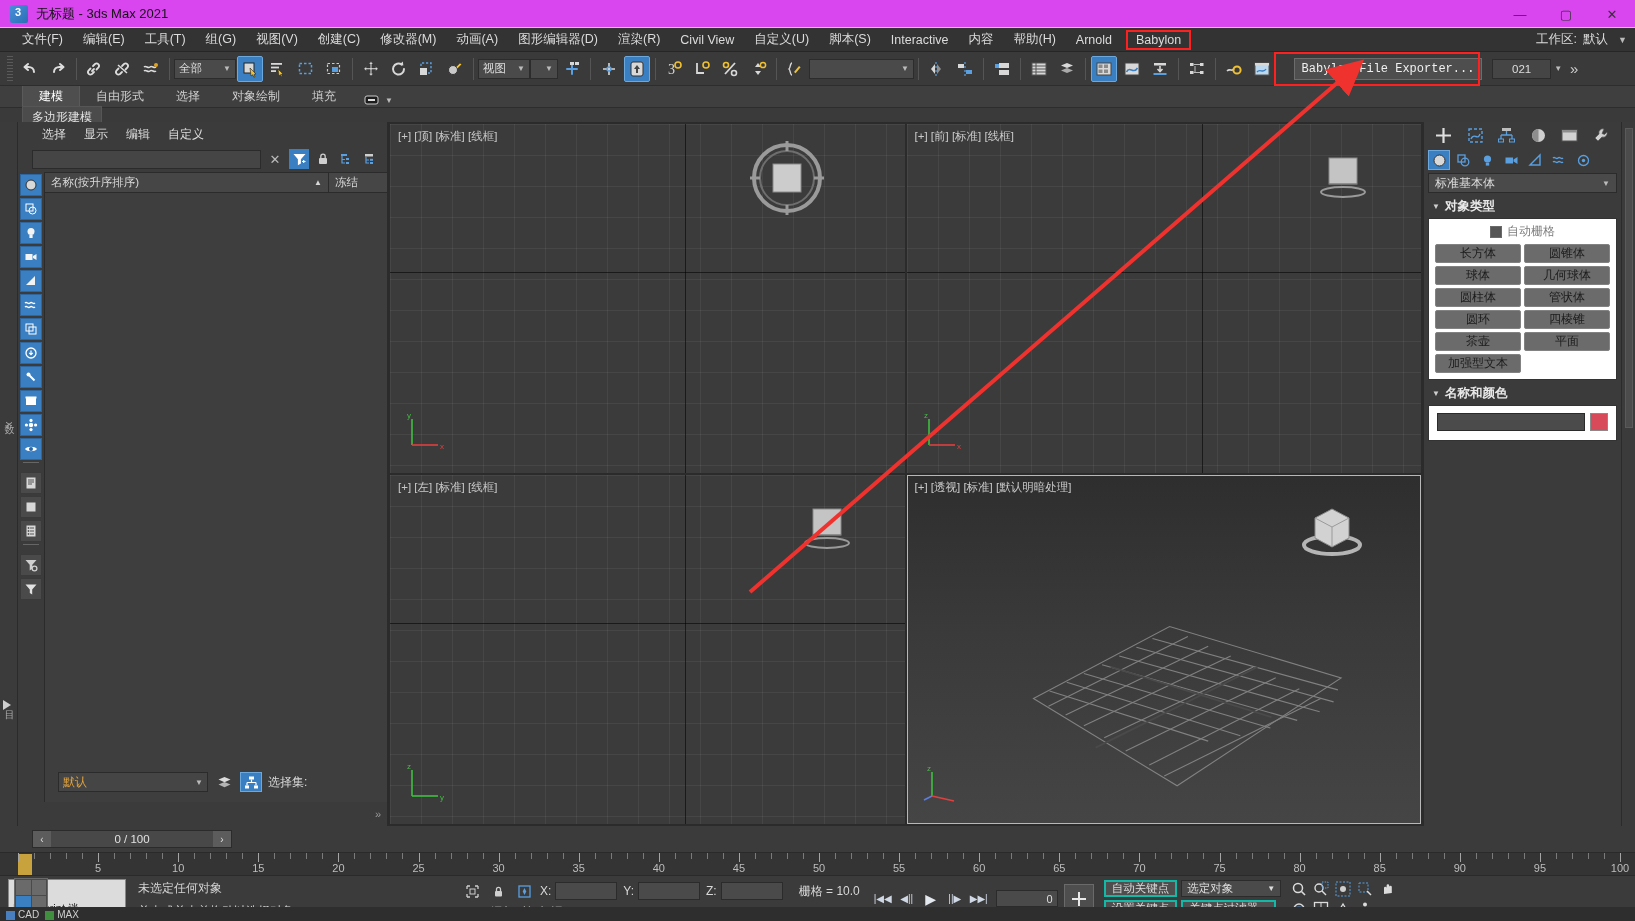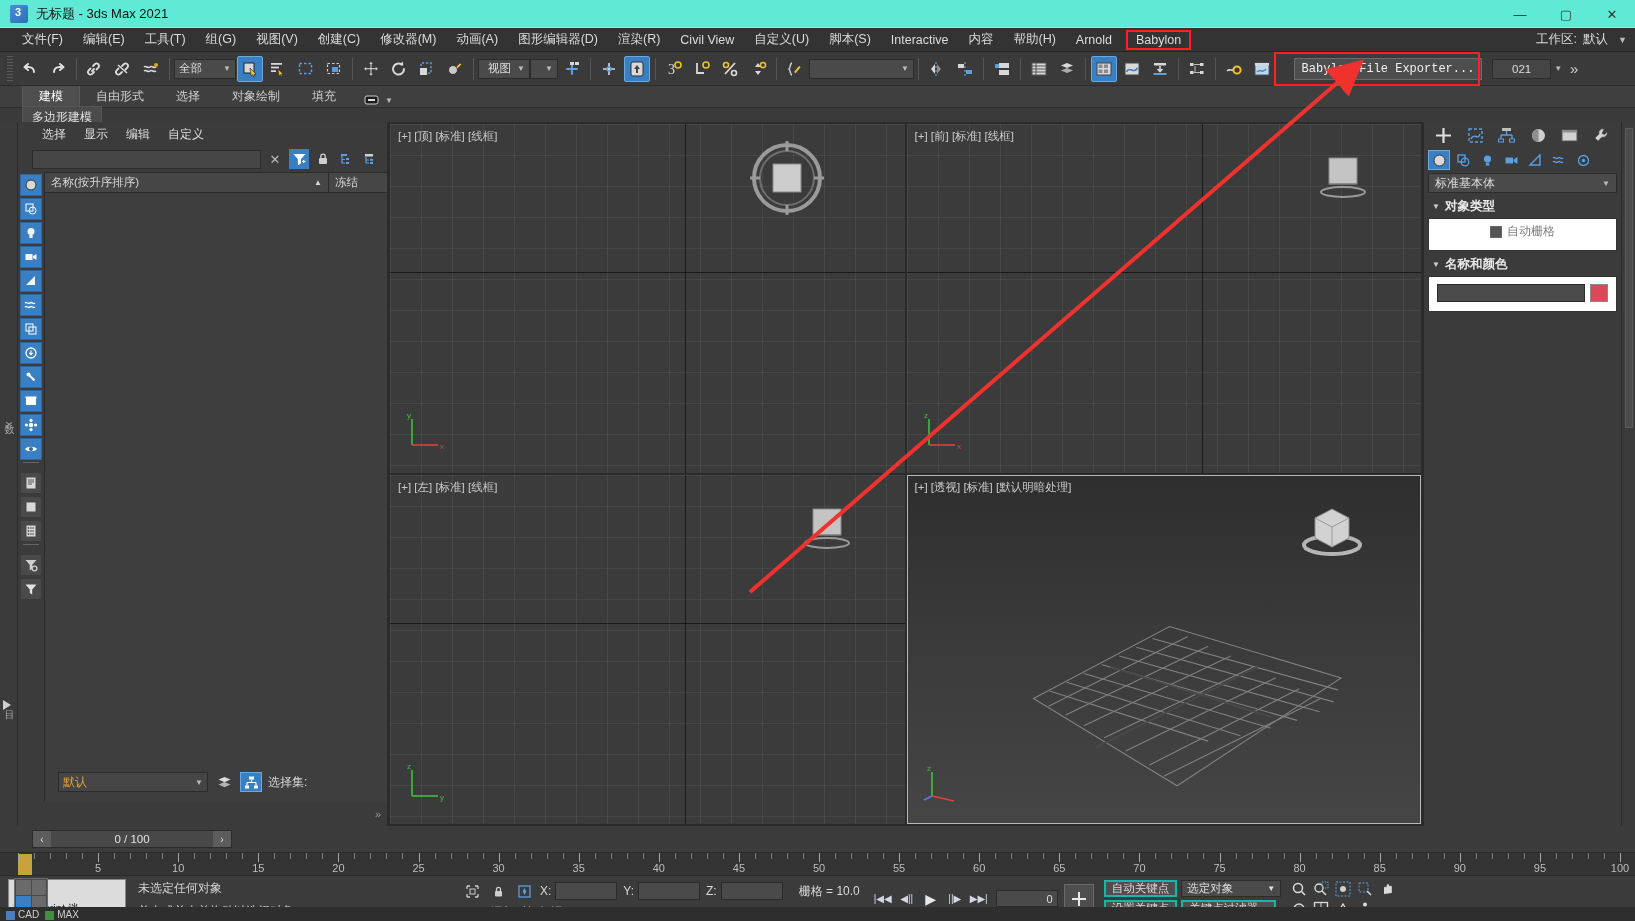--- a/index.html
+++ b/index.html
@@ -6,21 +6,21 @@
   html,body{ background:#2b2b2b; }
   body{
     width:1635px; height:921px; overflow:hidden;
     font-family:"Liberation Sans", sans-serif;
     font-size:12px; color:#d8d8d8;
     position:relative;
     background:#3b3b3b;
   }
   
   #titlebar{
-    height:28px; background:#5eead4; display:flex; align-items:center;
+    height:28px; background:#d946ef; display:flex; align-items:center;
     border-bottom:1px solid #d0d0d0;
   }
   #titlebar .tb-icon{
     width:18px;height:18px;margin:0 8px 0 10px;
     background:linear-gradient(135deg,#4a90d9,#2a6fb5);
     border-radius:2px; position:relative; flex:none;
   }
   #titlebar .tb-icon:after{content:"3";position:absolute;left:5px;top:1px;color:#fff;font-size:11px;font-weight:bold;}
   #titlebar .tb-title{ color:#111; font-size:13px; }
   #titlebar .tb-btns{ margin-left:auto; display:flex; height:100%; }
@@ -357,21 +357,21 @@
       </svg>
   </div>
   <div class="tbtn">
     <svg width="18" height="18" viewBox="0 0 18 18">
         <circle cx="7" cy="10" r="4.5" fill="#c9c9c9" stroke="#333"></circle>
         <path d="M10 7l4-4 1.6 1.6-4 4z" fill="#f0c030" stroke="#333" stroke-width=".5"></path>
       </svg>
   </div>
   <div class="tsep"></div>
 
-  <div class="tcombo" style="width:52px;text-align:right;">
+  <div class="tcombo" style="width:52px;">
     <span class="cv">视图</span>
     <span class="ca">▼</span>
   </div>
   <div class="tcombo" style="width:28px;">
     <span class="cv"></span>
       <span class="ca">▼</span>
   </div>
   <div class="tbtn">
     <svg width="18" height="18" viewBox="0 0 18 18">
         <path d="M4 9h4M10 9h4M9 4v4M9 10v4" stroke="#5a9fe0" stroke-width="2" stroke-linecap="round"></path>
@@ -899,20 +899,33 @@
 
     <div class="rollup">
       <div class="rhead">
         <span class="tri">▼</span>
         <span>对象类型</span>
       </div>
       <div class="rbody">
         <div class="autogrid">
           <span class="cb"></span>
           <span>自动栅格</span>
+        </div>
+        <div class="objgrid">
+          <div class="objbtn">长方体</div>
+          <div class="objbtn">圆锥体</div>
+          <div class="objbtn">球体</div>
+          <div class="objbtn">几何球体</div>
+          <div class="objbtn">圆柱体</div>
+          <div class="objbtn">管状体</div>
+          <div class="objbtn">圆环</div>
+          <div class="objbtn">四棱锥</div>
+          <div class="objbtn">茶壶</div>
+          <div class="objbtn">平面</div>
+          <div class="objbtn wide">加强型文本</div>
         </div>
       </div>
     </div>
 
     <div class="rollup">
       <div class="rhead">
         <span class="tri">▼</span>
         <span>名称和颜色</span>
       </div>
       <div class="rbody">

